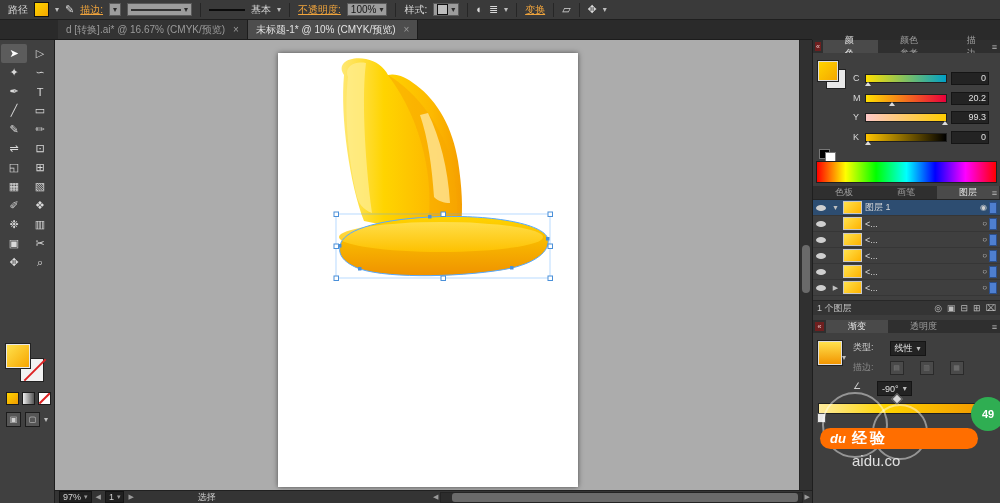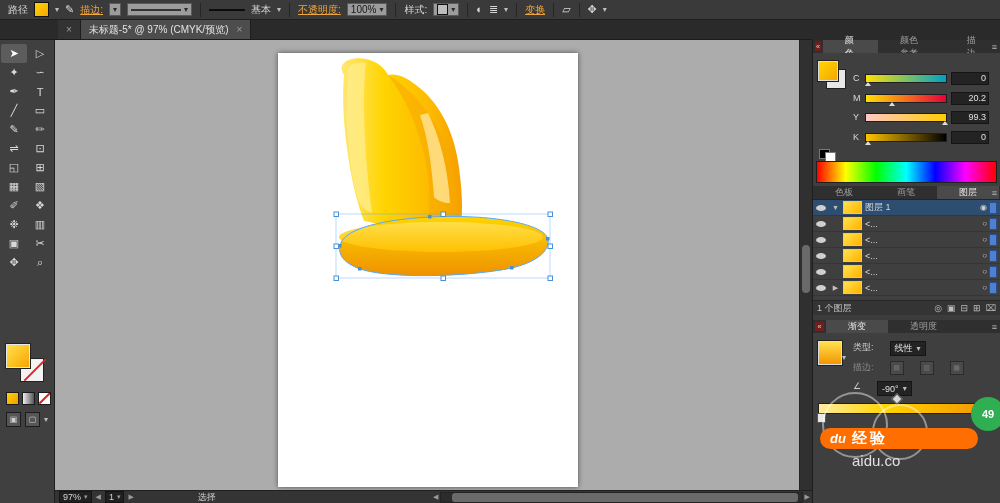--- a/index.html
+++ b/index.html
@@ -165,24 +165,25 @@
     <span class="link">变换</span>
     <span class="tb-sep"></span>
     <span class="tb-icon">▱</span>
     <span class="tb-sep"></span>
     <span class="tb-icon">✥</span>
     <span class="caret">▾</span>
   </div>
 
   <div class="tabbar">
     <div class="tab">
+      <span>d [转换].ai* @ 16.67% (CMYK/预览)</span>
       <span class="tab-close">×</span>
     </div>
     <div class="tab active">
-      <span>未标题-5* @ 97% (CMYK/预览)</span>
+      <span>未标题-1* @ 10% (CMYK/预览)</span>
       <span class="tab-close">×</span>
     </div>
   </div>
   <div class="rp-topgap"></div>
 
   <div class="ltoolbar">
     <div class="tools-grid">
         <div class="tool on">➤</div>
         <div class="tool">▷</div>
         <div class="tool">✦</div>

